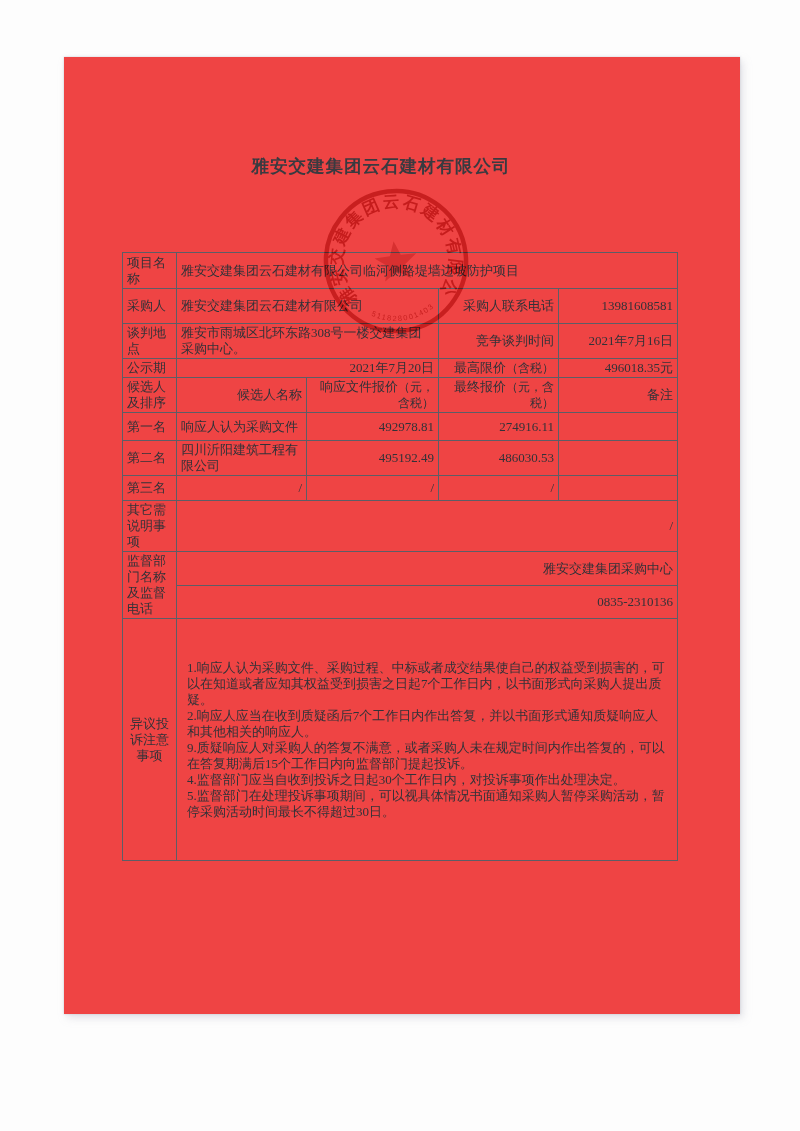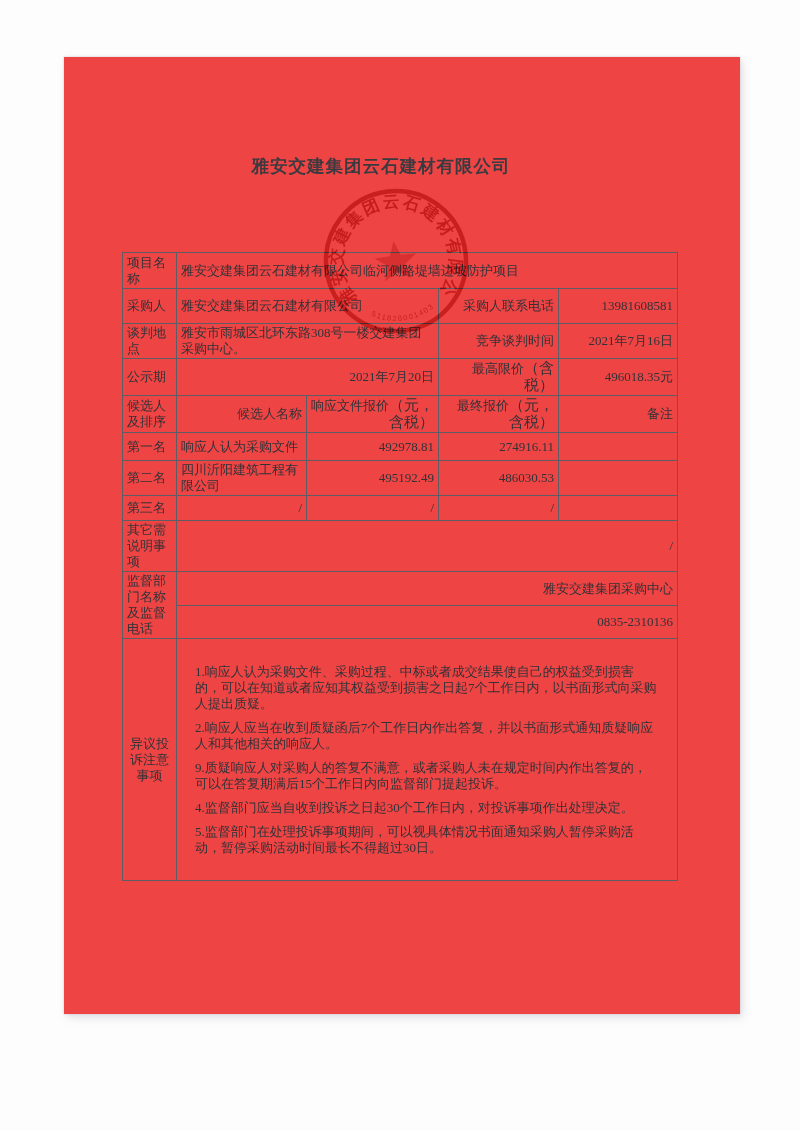--- a/index.html
+++ b/index.html
@@ -26,23 +26,23 @@
   }
   table.doc td{
     border:1px solid #5d5d66;
     padding:1px 4px;
     font-size:13px;color:#323238;
     vertical-align:middle;
     line-height:16px;
   }
   td.lbl{font-size:12px;padding:1px 2px;word-break:break-all;line-height:15px;}
   td.ctr{text-align:right;}
-  .small{font-size:15px;}
+  .small{font-size:12px;}
   .notice-cell{padding:6px 10px !important;line-height:20px;font-size:13px;}
-  .notice-cell div{margin:8px;font-family:Liberation Serif, serif;}
+  .notice-cell div{margin:0;font-family:Liberation Serif, serif;}
   
   .seal{
     position:absolute;left:256px;top:128px;width:152px;height:152px;
     mix-blend-mode:multiply;opacity:.92;
     transform:rotate(-7deg);
     pointer-events:none;
   }
 </style>
 </head>
 <body>

